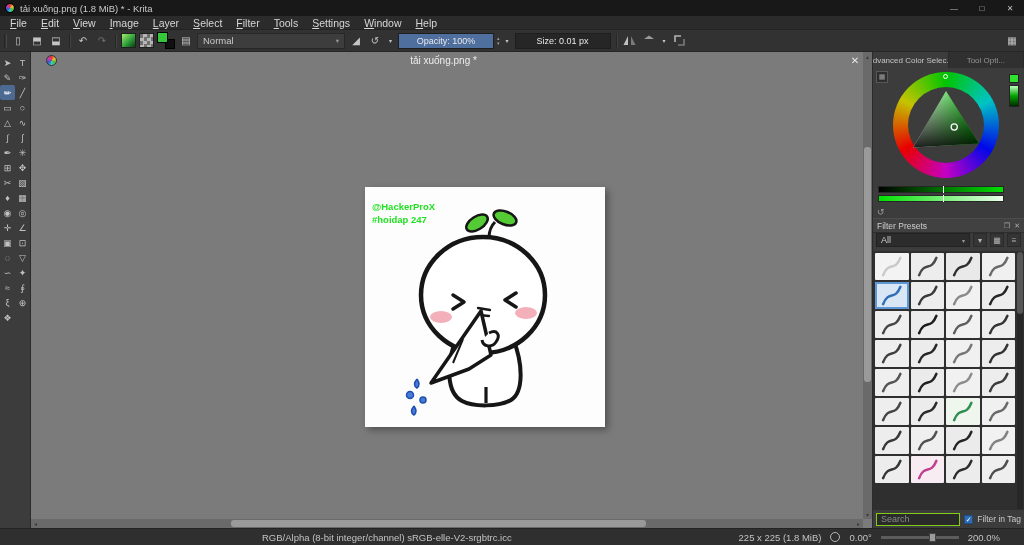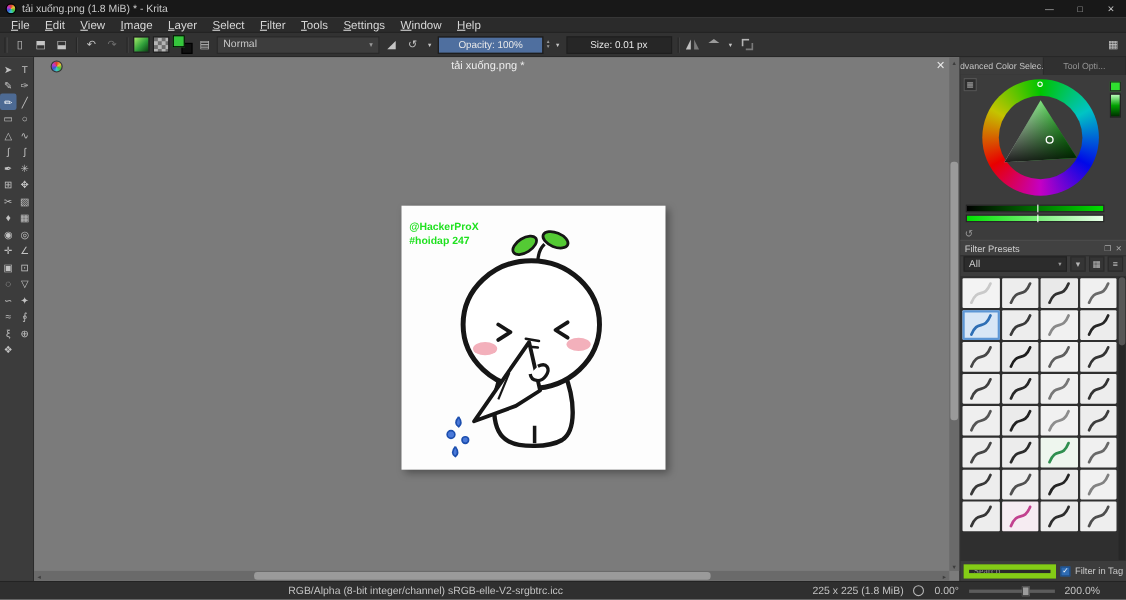--- a/index.html
+++ b/index.html
@@ -110,22 +110,22 @@
 
   .bp-grid-wrap{flex:1;position:relative;background:#2f2f2f;min-height:0;overflow:hidden}
   .bp-grid{position:absolute;left:2px;top:2px;right:9px;display:grid;grid-template-columns:repeat(4,1fr);gap:2px}
   .bp-cell{height:27px;background:#ececec;border-radius:1px;overflow:hidden}
   .bp-cell svg{width:100%;height:100%;display:block}
   .bp-cell.selected{outline:2px solid #5e97d6;outline-offset:-2px}
   .bp-scroll{position:absolute;right:1px;top:1px;bottom:1px;width:6px;background:#272727}
   .bp-scroll-thumb{position:absolute;left:0;right:0;top:0;height:62px;background:#565656;border-radius:3px}
 
   .bp-search-row{height:18px;display:flex;align-items:center;gap:4px;padding:0 3px;flex:0 0 auto}
-  .bp-search{flex:1;height:13px;background:#2a2a2a;border:5px solid #84cc16;color:#cfcfcf;font-size:9px;
-             padding:0 4px;font-family:Liberation Serif, serif;min-width:0}
+  .bp-search{flex:1;height:13px;background:#2a2a2a;border:1px solid #84cc16;color:#cfcfcf;font-size:9px;
+             padding:0 4px;font-family:Liberation Sans, sans-serif;min-width:0}
   .bp-search::placeholder{color:#8b8b8b}
   .checkbox{width:9px;height:9px;background:#2f6cb4;border:1px solid #1c4c86;display:flex;align-items:center;
             justify-content:center;font-size:7px;color:#fff;line-height:9px}
   .cb-label{font-size:8.5px;color:#c8c8c8;white-space:nowrap}
 
   
   .statusbar{height:17px;background:#2f2f2f;border-top:1px solid #232323;display:flex;align-items:center;
              font-size:9.5px;color:#c3c3c3;flex:0 0 auto;padding:0 24px}
   .sb-profile{margin-left:238px;white-space:nowrap}
   .sb-right{margin-left:auto;display:flex;align-items:center;gap:9px}

